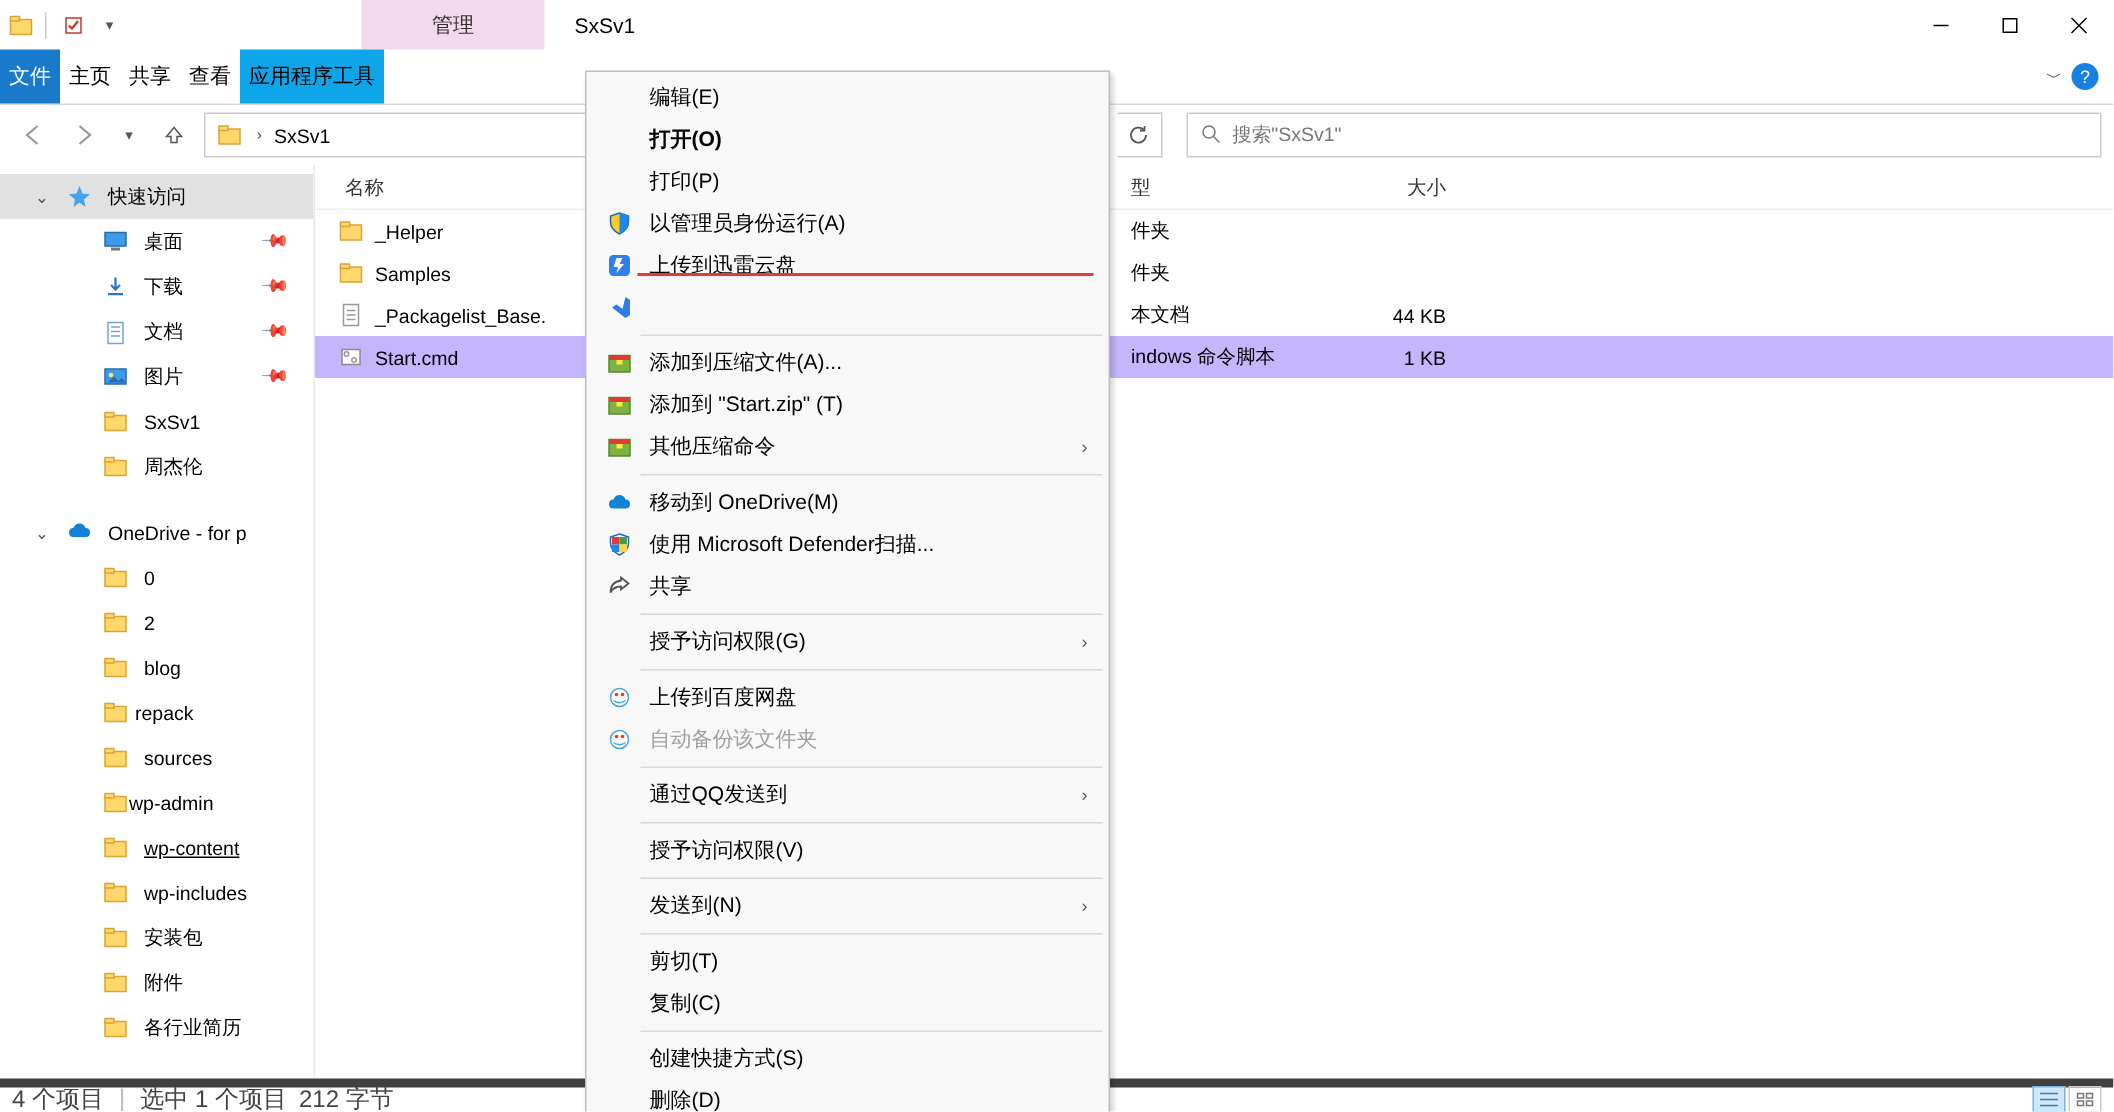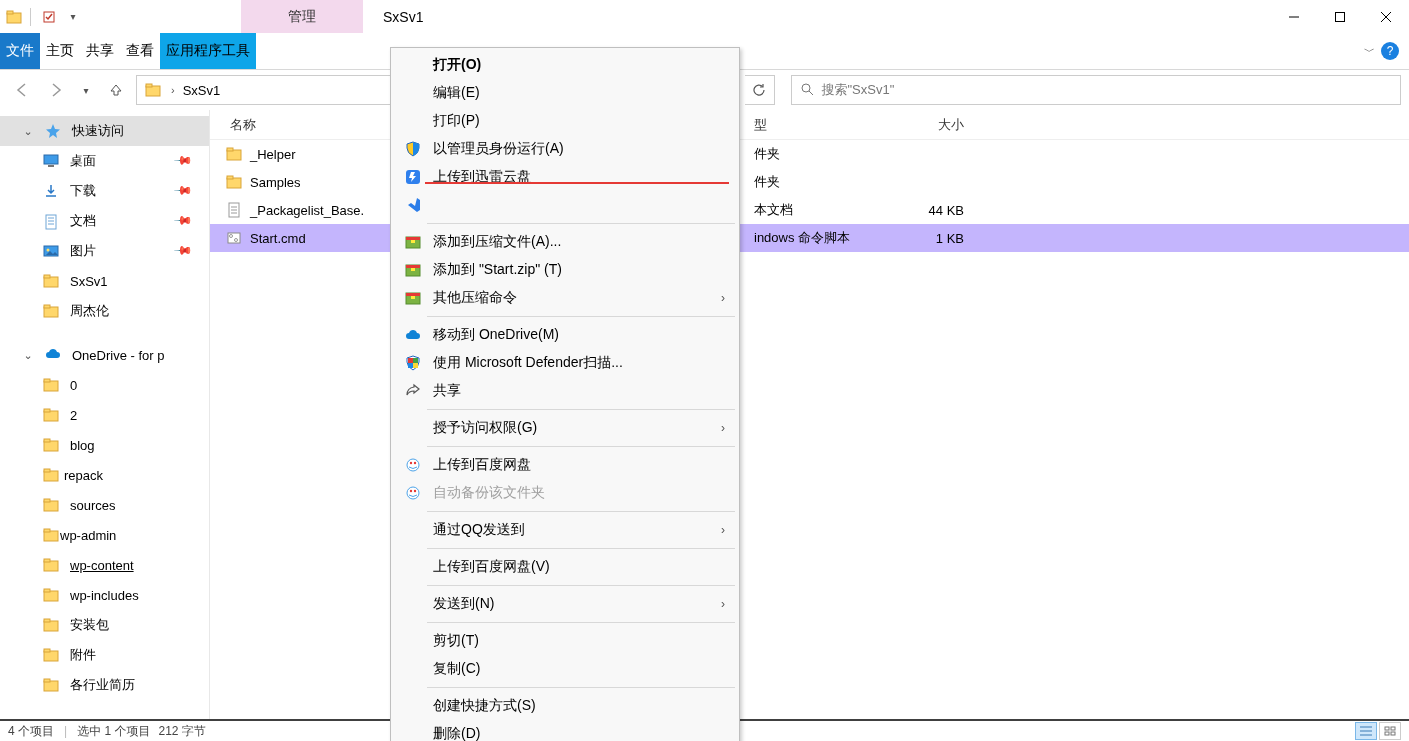--- a/index.html
+++ b/index.html
@@ -35,21 +35,21 @@
   .addr-path { flex: 1; font-size: 13px; padding-left: 2px; }
   .addr-drop { width: 24px; display: flex; justify-content: center; color: #555; }
   .refresh-btn { width: 30px; height: 30px; border: 1px solid #ccc; border-left: none; display: flex; align-items: center; justify-content: center; }
   .search-box { flex: 1; height: 30px; border: 1px solid #ccc; display: flex; align-items: center; padding: 0 8px; gap: 8px; color: #777; margin-left: 10px; }
 
   
   .main { display: flex; height: 612px; }
   .sidebar { width: 210px; border-right: 1px solid #e8e8e8; overflow-y: auto; padding-top: 6px; }
   .side-item { height: 30px; display: flex; align-items: center; padding-left: 22px; gap: 10px; font-size: 13px; }
   .side-item.top { background: #e1e1e1; }
-  .side-item.sub { padding-left: 42px; justify-content: space-between; padding-right: 18px; }
+  .side-item.sub { padding-left: 68px; justify-content: space-between; padding-right: 18px; }
   .side-group { margin-top: 14px; }
   .pin-ico { color: #7b7b7b; font-size: 12px; transform: rotate(45deg); }
   .chev { width: 12px; text-align: center; color: #555; font-size: 11px; }
   .side-glyph { display: inline-flex; width: 18px; justify-content: center; }
 
   .content { flex: 1; display: flex; flex-direction: column; }
   .colhdr { height: 30px; display: flex; align-items: center; border-bottom: 1px solid #eee; font-size: 13px; padding-left: 14px; color: #333; }
   .colhdr .c-name { width: 530px; padding-left: 6px; }
   .colhdr .c-type { width: 130px; }
   .colhdr .c-size { width: 80px; text-align: right; }
@@ -66,21 +66,21 @@
   .ctx-item { height: 28px; display: flex; align-items: center; padding: 0 12px 0 10px; gap: 10px; font-size: 14px; }
   .ctx-item.default-item { font-weight: 600; }
   .ctx-item.disabled { color: #a0a0a0; }
   .ctx-item .cicon { width: 20px; display: flex; justify-content: center; }
   .ctx-item .clabel { flex: 1; }
   .ctx-item .carrow { color: #555; font-size: 12px; }
   .ctx-sep { height: 1px; background: #d8d8d8; margin: 4px 2px 4px 34px; }
   .underline-red { position: absolute; left: 34px; right: 10px; height: 2px; background: #e53935; top: 134px; }
 
   
-  .statusbar { position: absolute; bottom: 0; left: 0; right: 0; height: 22px; display: flex; align-items: center; padding: 0 8px; font-size: 12px; color: #444; border-top: 2px solid #404040; background: #fff; }
+  .statusbar { position: absolute; bottom: 0; left: 0; right: 0; height: 22px; display: flex; align-items: center; padding: 0 8px; font-size: 16px; color: #444; border-top: 6px solid #404040; background: #fff; }
   .statusbar .s-sep { margin: 0 10px; color: #bbb; }
   .statusbar .s-spacer { flex: 1; }
   .view-btn { width: 22px; height: 18px; border: 1px solid #ccc; display: flex; align-items: center; justify-content: center; margin-left: 2px; }
   .view-btn.active { background: #cfe7fb; border-color: #7ab7e8; }
 
   
   .folder-ico svg, .side-glyph svg, .ficon svg, .cicon svg { display: block; }
 </style>
 </head>
 <body>
@@ -457,27 +457,27 @@
           <span class="fname">Start.cmd</span>
           <span class="ftype">indows 命令脚本</span>
           <span class="fsize">1 KB</span>
         </div>
       </div>
   </div>
 </div>
 
 <div class="ctxmenu" id="ctxmenu">
   <div class="underline-red"></div>
-<div class="ctx-item default-item">
+<div class="ctx-item">
+      <span class="cicon"></span>
+      <span class="clabel">编辑(E)</span>
+    </div>
+    <div class="ctx-item default-item">
       <span class="cicon"></span>
       <span class="clabel">打开(O)</span>
-    </div>
-    <div class="ctx-item">
-      <span class="cicon"></span>
-      <span class="clabel">编辑(E)</span>
     </div>
     <div class="ctx-item">
       <span class="cicon"></span>
       <span class="clabel">打印(P)</span>
     </div>
     <div class="ctx-item">
       <span class="cicon">
         <svg width="16" height="16">
           <path d="M8 1 l6 2 v4 q0 5 -6 8 q-6 -3 -6 -8 v-4 Z" fill="#ffca28" stroke="#1e66c2"></path>
           <path d="M8 1 l6 2 v4 q0 5 -6 8 Z" fill="#1e88e5"></path>
@@ -593,21 +593,21 @@
     </div>
     <div class="ctx-sep"></div>
     <div class="ctx-item">
       <span class="cicon"></span>
       <span class="clabel">通过QQ发送到</span>
       <span class="carrow">›</span>
     </div>
     <div class="ctx-sep"></div>
     <div class="ctx-item">
       <span class="cicon"></span>
-      <span class="clabel">上传到百度网盘(V)</span>
+      <span class="clabel">授予访问权限(V)</span>
     </div>
     <div class="ctx-sep"></div>
     <div class="ctx-item">
       <span class="cicon"></span>
       <span class="clabel">发送到(N)</span>
       <span class="carrow">›</span>
     </div>
     <div class="ctx-sep"></div>
     <div class="ctx-item">
       <span class="cicon"></span>

